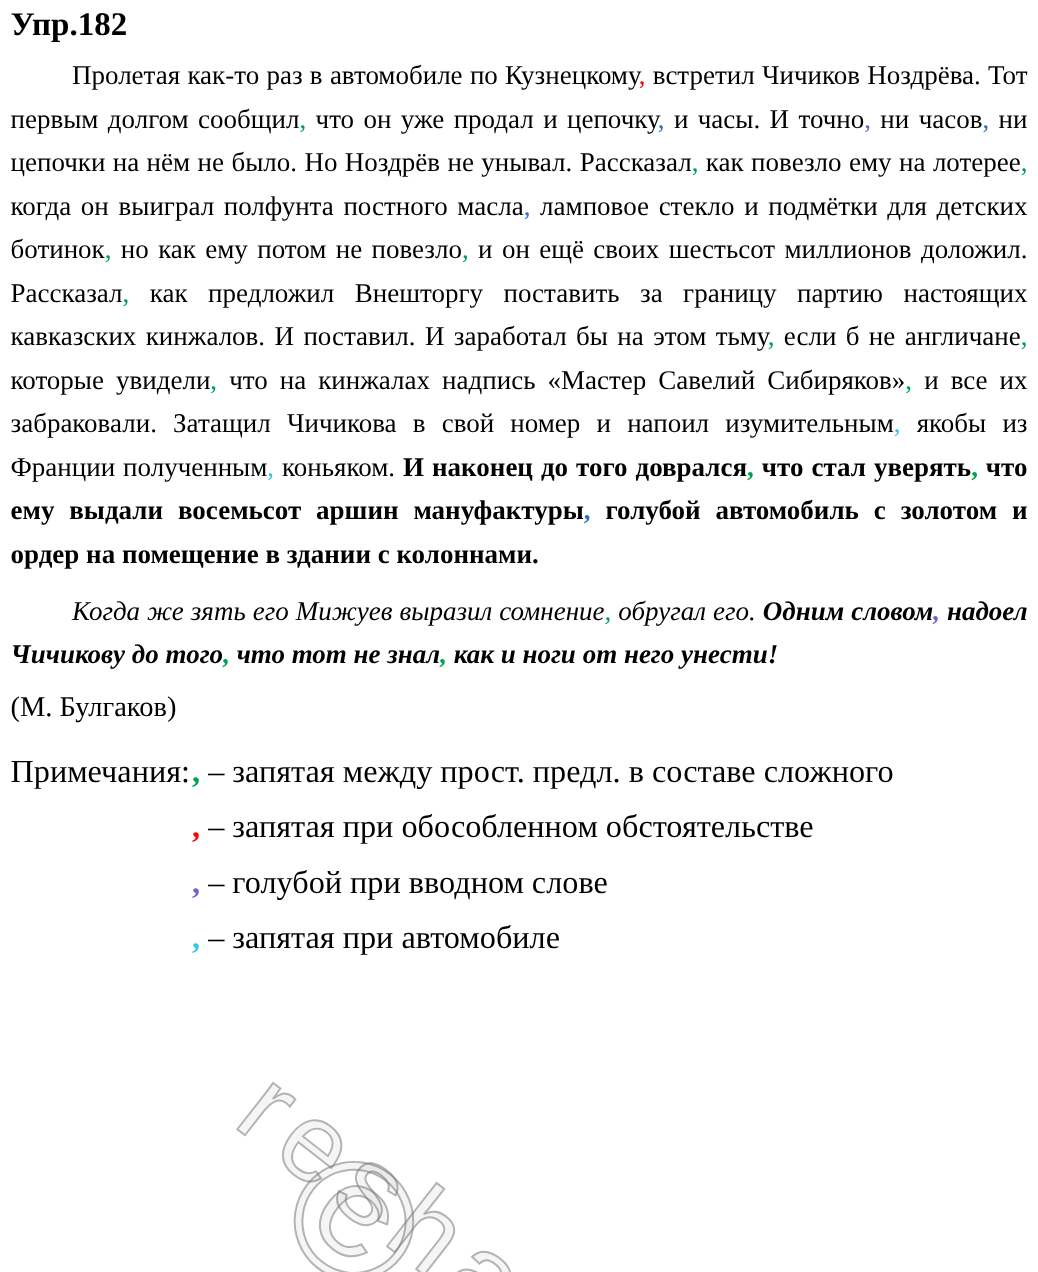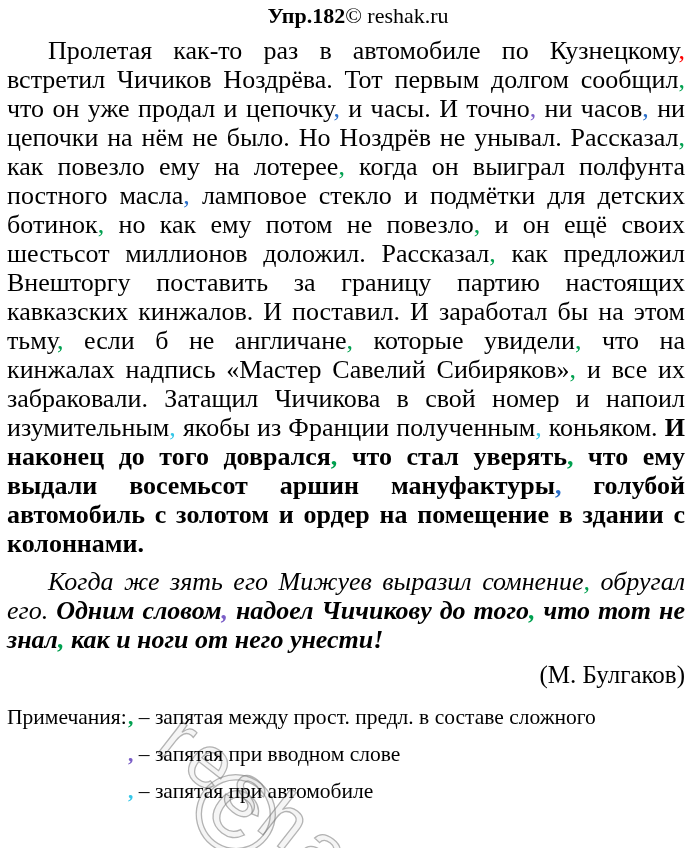--- a/index.html
+++ b/index.html
@@ -11,41 +11,40 @@
     position: relative;
     overflow: hidden;
   }
   .page {
     position: relative;
     z-index: 1;
     padding: 3px 7px 0 7px;
   }
   .header-row {
     display: flex;
-    justify-content: center;
+    justify-content: flex-start;
     align-items: baseline;
     font-size: 22px;
     line-height: 26px;
-    margin-left: 24px;
   }
   .exercise-label { font-weight: bold; }
   .copyright { font-weight: normal; }
   .text-body { margin-top: 7px; }
   p.para {
     margin: 0;
-    font-size: 26px;
+    font-size: 18px;
     line-height: 29px;
     text-align: justify;
     text-indent: 41px;
   }
   p.para + p.para { margin-top: 9px; font-style: italic; }
   .b { font-weight: bold; }
   .author {
-    text-align: right;
-    font-size: 25px;
+    text-align: left;
+    font-size: 19px;
     line-height: 29px;
     margin-top: 6px;
   }
   .notes {
     margin-top: 10px;
     font-size: 21.5px;
   }
   .note-row {
     line-height: 37px;
     white-space: nowrap;
@@ -78,28 +77,28 @@
 </style>
 </head>
 <body>
 
 <div class="watermark watermark-text">reshak.ru</div>
 <div class="watermark watermark-copy">©</div>
 
 <div class="page">
   <div class="header-row">
     <span class="exercise-label">Упр.182</span>
-    <span class="copyright">© reshak.ru</span>
   </div>
 
   <div class="text-body" id="paragraphs">
       <p class="para"><span>Пролетая как-то раз в автомобиле по Кузнецкому</span><span style="color: rgb(255, 0, 0);">,</span><span> встретил Чичиков Ноздрёва. Тот первым долгом сообщил</span><span style="color: rgb(0, 160, 79);">,</span><span> что он уже продал и цепочку</span><span style="color: rgb(43, 111, 201);">,</span><span> и часы. И точно</span><span style="color: rgb(123, 94, 199);">,</span><span> ни часов</span><span style="color: rgb(43, 111, 201);">,</span><span> ни цепочки на нём не было. Но Ноздрёв не унывал. Рассказал</span><span style="color: rgb(0, 160, 79);">,</span><span> как повезло ему на лотерее</span><span style="color: rgb(0, 160, 79);">,</span><span> когда он выиграл полфунта постного масла</span><span style="color: rgb(43, 111, 201);">,</span><span> ламповое стекло и подмётки для детских ботинок</span><span style="color: rgb(0, 160, 79);">,</span><span> но как ему потом не повезло</span><span style="color: rgb(0, 160, 79);">,</span><span> и он ещё своих шестьсот миллионов доложил. Рассказал</span><span style="color: rgb(0, 160, 79);">,</span><span> как предложил Внешторгу поставить за границу партию настоящих кавказских кинжалов. И поставил. И заработал бы на этом тьму</span><span style="color: rgb(0, 160, 79);">,</span><span> если б не англичане</span><span style="color: rgb(0, 160, 79);">,</span><span> которые увидели</span><span style="color: rgb(0, 160, 79);">,</span><span> что на кинжалах надпись «Мастер Савелий Сибиряков»</span><span style="color: rgb(0, 160, 79);">,</span><span> и все их забраковали. Затащил Чичикова в свой номер и напоил изумительным</span><span style="color: rgb(53, 199, 232);">,</span><span> якобы из Франции полученным</span><span style="color: rgb(53, 199, 232);">,</span><span> коньяком. </span><span class="b">И наконец до того доврался</span><span class="b" style="color: rgb(0, 160, 79);">,</span><span class="b"> что стал уверять</span><span class="b" style="color: rgb(0, 160, 79);">,</span><span class="b"> что ему выдали восемьсот аршин мануфактуры</span><span class="b" style="color: rgb(43, 111, 201);">,</span><span class="b"> голубой автомобиль с золотом и ордер на помещение в здании с колоннами.</span></p>
       <p class="para"><span>Когда же зять его Мижуев выразил сомнение</span><span style="color: rgb(0, 160, 79);">,</span><span> обругал его. </span><span class="b">Одним словом</span><span class="b" style="color: rgb(123, 94, 199);">,</span><span class="b"> надоел Чичикову до того</span><span class="b" style="color: rgb(0, 160, 79);">,</span><span class="b"> что тот не знал</span><span class="b" style="color: rgb(0, 160, 79);">,</span><span class="b"> как и ноги от него унести!</span></p>
     </div>
 
   <div class="author">(М. Булгаков)</div>
 
   <div class="notes" id="notes-list">
       <div class="note-row"><span class="note-label">Примечания:</span><span class="note-comma" style="color: rgb(0, 160, 79);">,</span><span> – запятая между прост. предл. в составе сложного</span></div>
-      <div class="note-row"><span class="note-label"></span><span class="note-comma" style="color: rgb(123, 94, 199);">,</span><span> – запятая при вводном слове</span></div>
+      <div class="note-row"><span class="note-label"></span><span class="note-comma" style="color: rgb(255, 0, 0);">,</span><span> – запятая при обособленном обстоятельстве</span></div>
+      <div class="note-row"><span class="note-label"></span><span class="note-comma" style="color: rgb(123, 94, 199);">,</span><span> – голубой при вводном слове</span></div>
       <div class="note-row"><span class="note-label"></span><span class="note-comma" style="color: rgb(53, 199, 232);">,</span><span> – запятая при автомобиле</span></div>
     </div>
 </div>
 
 </body></html>

